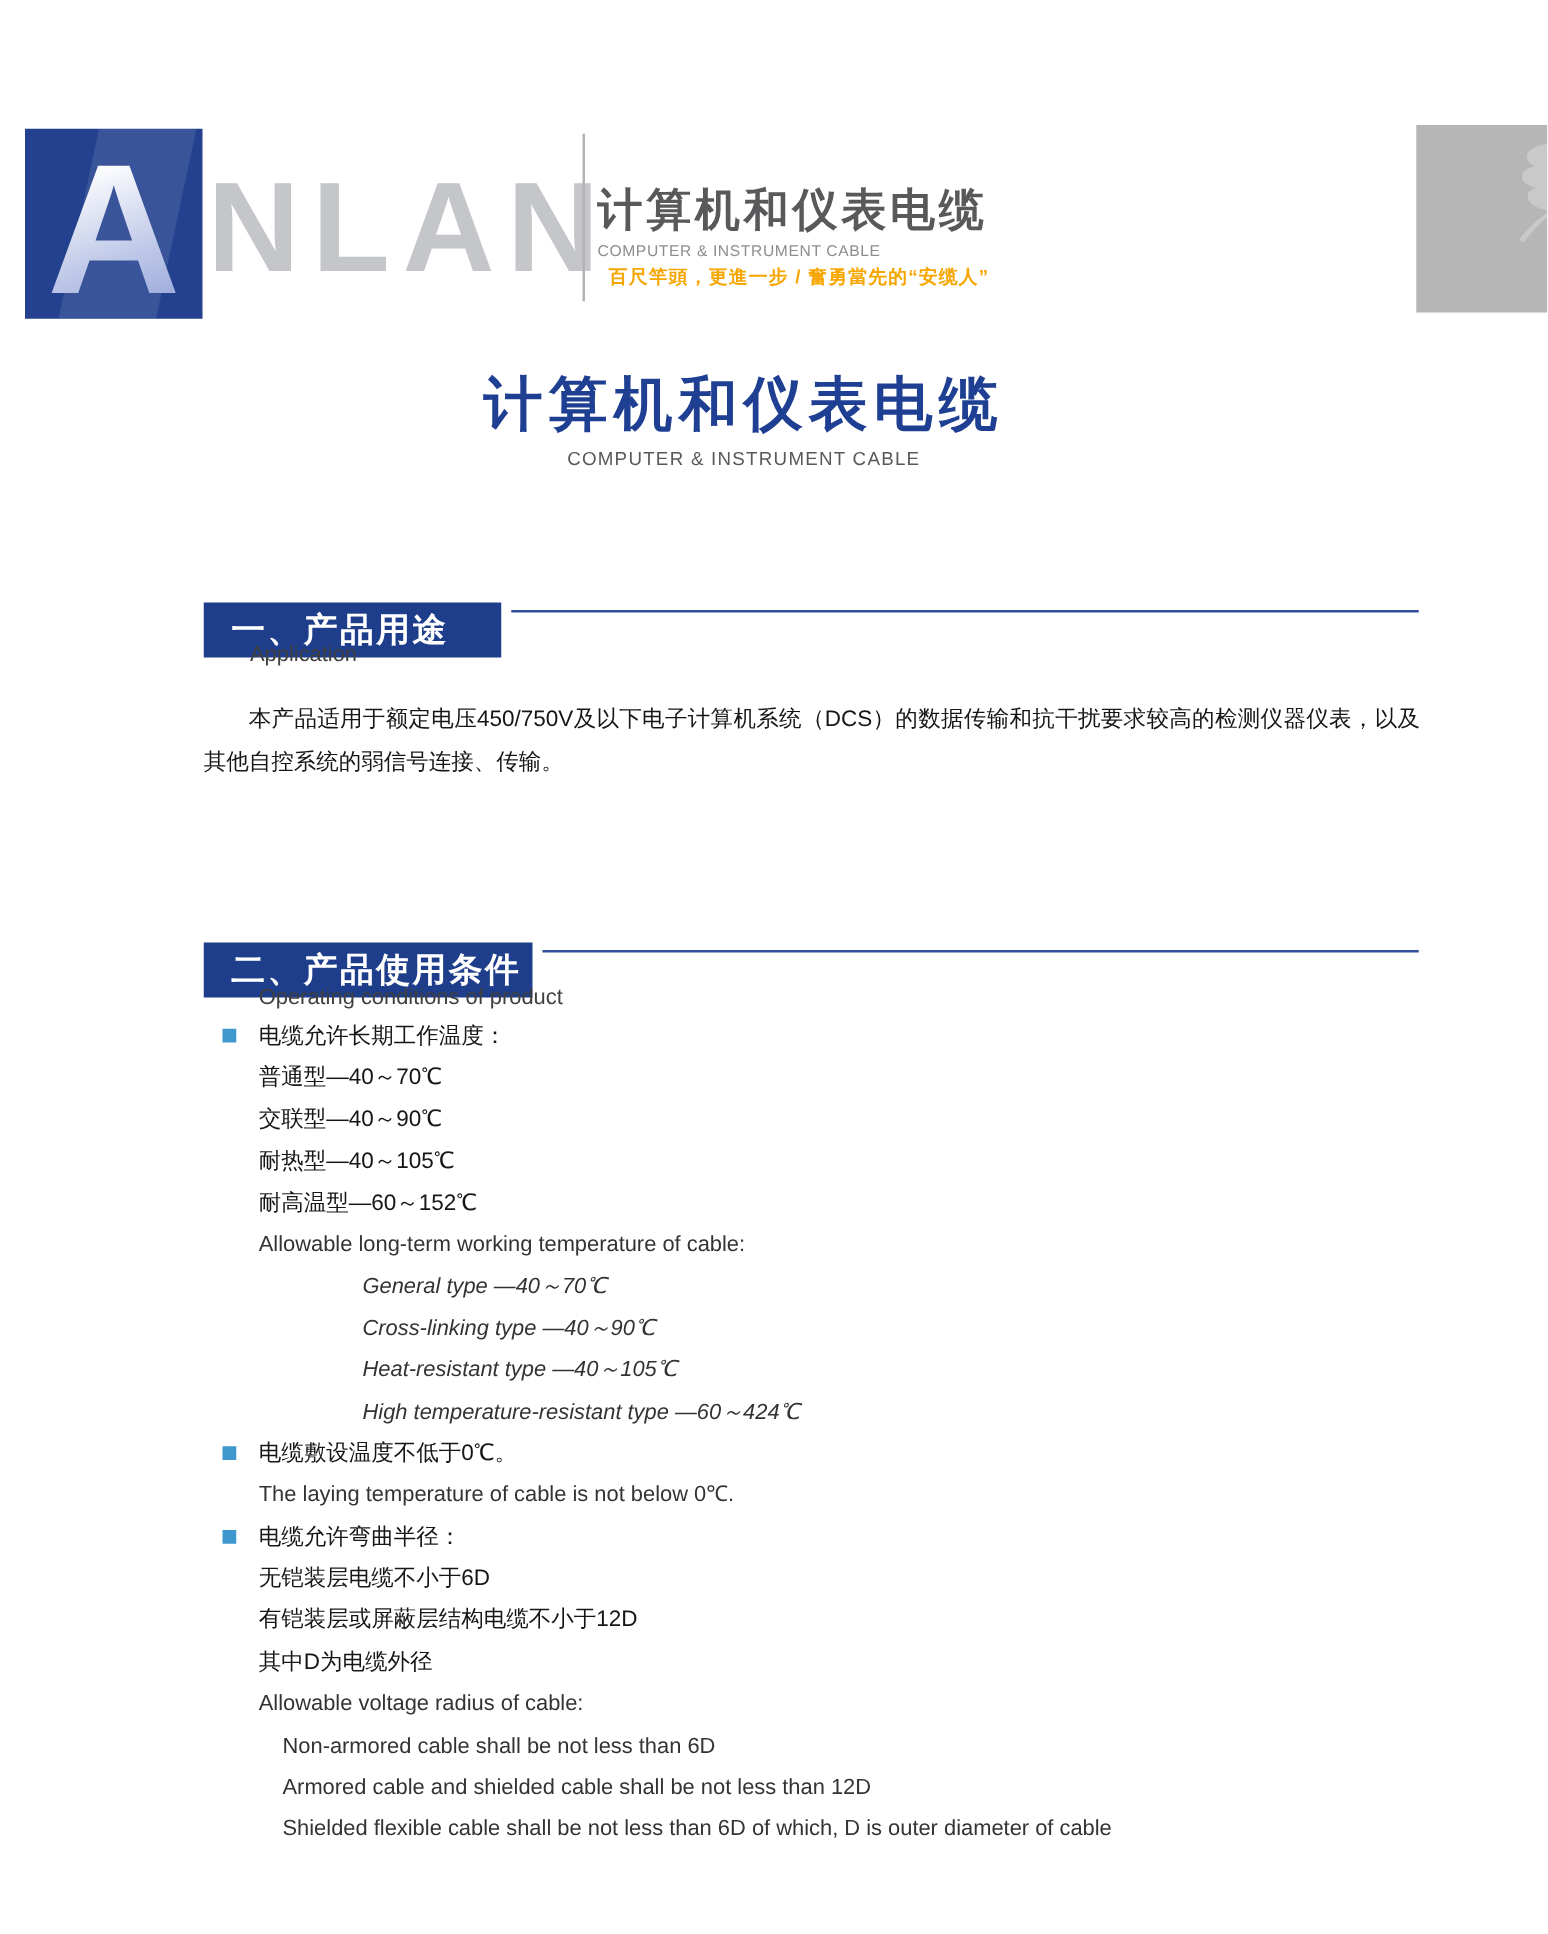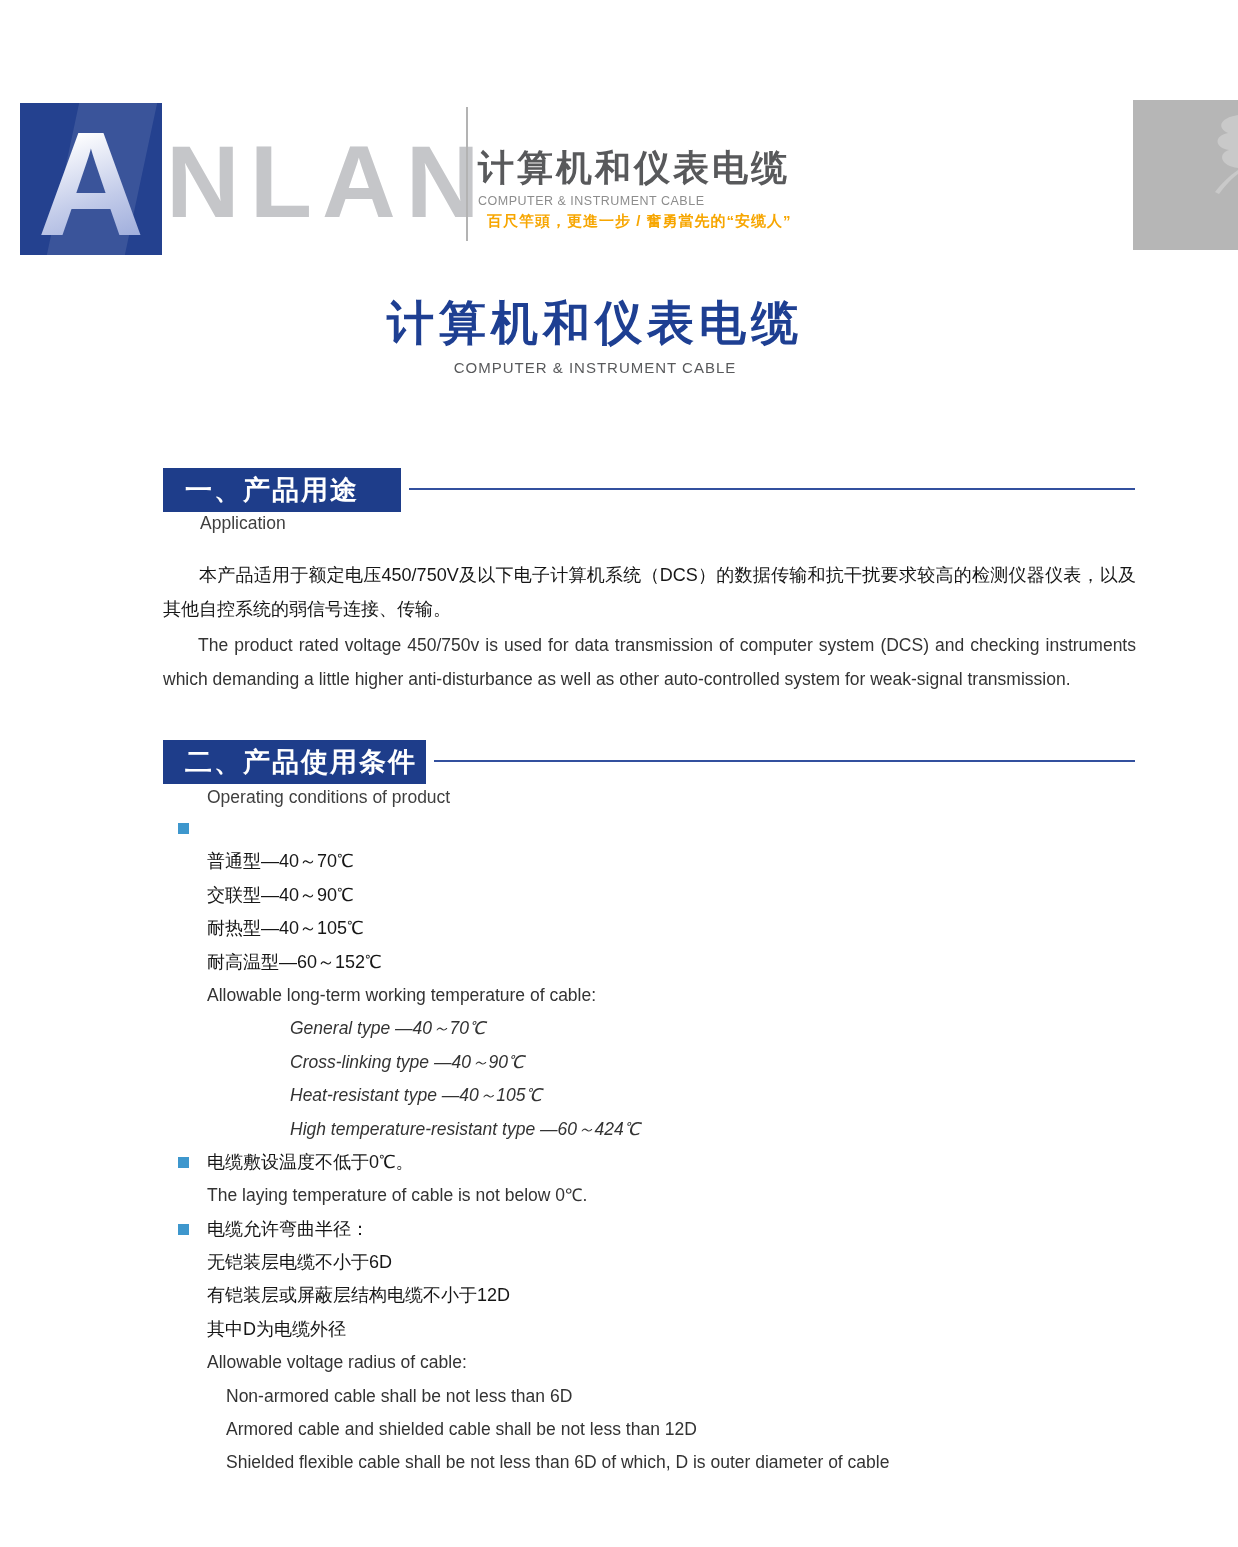--- a/index.html
+++ b/index.html
@@ -69,20 +69,21 @@
     margin-top:9px;font-size:15px;color:#58595b;letter-spacing:1px;
   }
   
   .sec-box{
     position:absolute;left:163px;height:44px;
     background:#1e3d8a;color:#ffffff;
     display:flex;align-items:center;
     padding-left:22px;box-sizing:border-box;
     font-size:27px;font-weight:bold;letter-spacing:2px;
     white-space:nowrap;
+    margin-top:14px;
   }
   .sec1-box{top:468px;width:238px;}
   .sec2-box{top:740px;width:263px;text-align:right;}
   .sec-rule{position:absolute;height:2px;background:#33509e;}
   .sec1-rule{left:409px;top:488px;width:726px;}
   .sec2-rule{left:434px;top:760px;width:701px;}
   .sub-label{
     position:absolute;font-size:17.5px;color:#3f3f3f;white-space:nowrap;
   }
   .app-label{left:200px;top:513px;}
@@ -135,27 +136,26 @@
 
   <div class="page-title-wrap">
     <h1 class="page-title-zh">计算机和仪表电缆</h1>
     <div class="page-title-en">COMPUTER &amp; INSTRUMENT CABLE</div>
   </div>
 
   <div class="sec-box sec1-box">一、产品用途</div>
   <div class="sec-rule sec1-rule"></div>
   <div class="sub-label app-label">Application</div>
   <p class="para para-zh">本产品适用于额定电压450/750V及以下电子计算机系统（DCS）的数据传输和抗干扰要求较高的检测仪器仪表，以及其他自控系统的弱信号连接、传输。</p>
-  <p class="para para-en">The product rated voltage 450/750v is used for data transmission of computer system (DCS) and checking instruments which demanding a little higher anti-disturbance as well as other auto-controlled system for weak-signal transmission.</p>
 
   <div class="sec-box sec2-box">二、产品使用条件</div>
   <div class="sec-rule sec2-rule"></div>
   <div class="sub-label op-label">Operating conditions of product</div>
   <div class="cond-list" id="cond-list">
-      <div class="cond-row bullet"><span class="bullet-sq"></span></div>
+      <div class="cond-row bullet"><span class="bullet-sq"></span><span class="row-text">电缆允许长期工作温度：</span></div>
       <div class="cond-row plain"><span class="row-text">普通型—40～70℃</span></div>
       <div class="cond-row plain"><span class="row-text">交联型—40～90℃</span></div>
       <div class="cond-row plain"><span class="row-text">耐热型—40～105℃</span></div>
       <div class="cond-row plain"><span class="row-text">耐高温型—60～152℃</span></div>
       <div class="cond-row plain en"><span class="row-text">Allowable long-term working temperature of cable:</span></div>
       <div class="cond-row indent1 en"><span class="row-text">General type —40～70℃</span></div>
       <div class="cond-row indent1 en"><span class="row-text">Cross-linking type —40～90℃</span></div>
       <div class="cond-row indent1 en"><span class="row-text">Heat-resistant type —40～105℃</span></div>
       <div class="cond-row indent1 en"><span class="row-text">High temperature-resistant type —60～424℃</span></div>
       <div class="cond-row bullet"><span class="bullet-sq"></span><span class="row-text">电缆敷设温度不低于0℃。</span></div>

